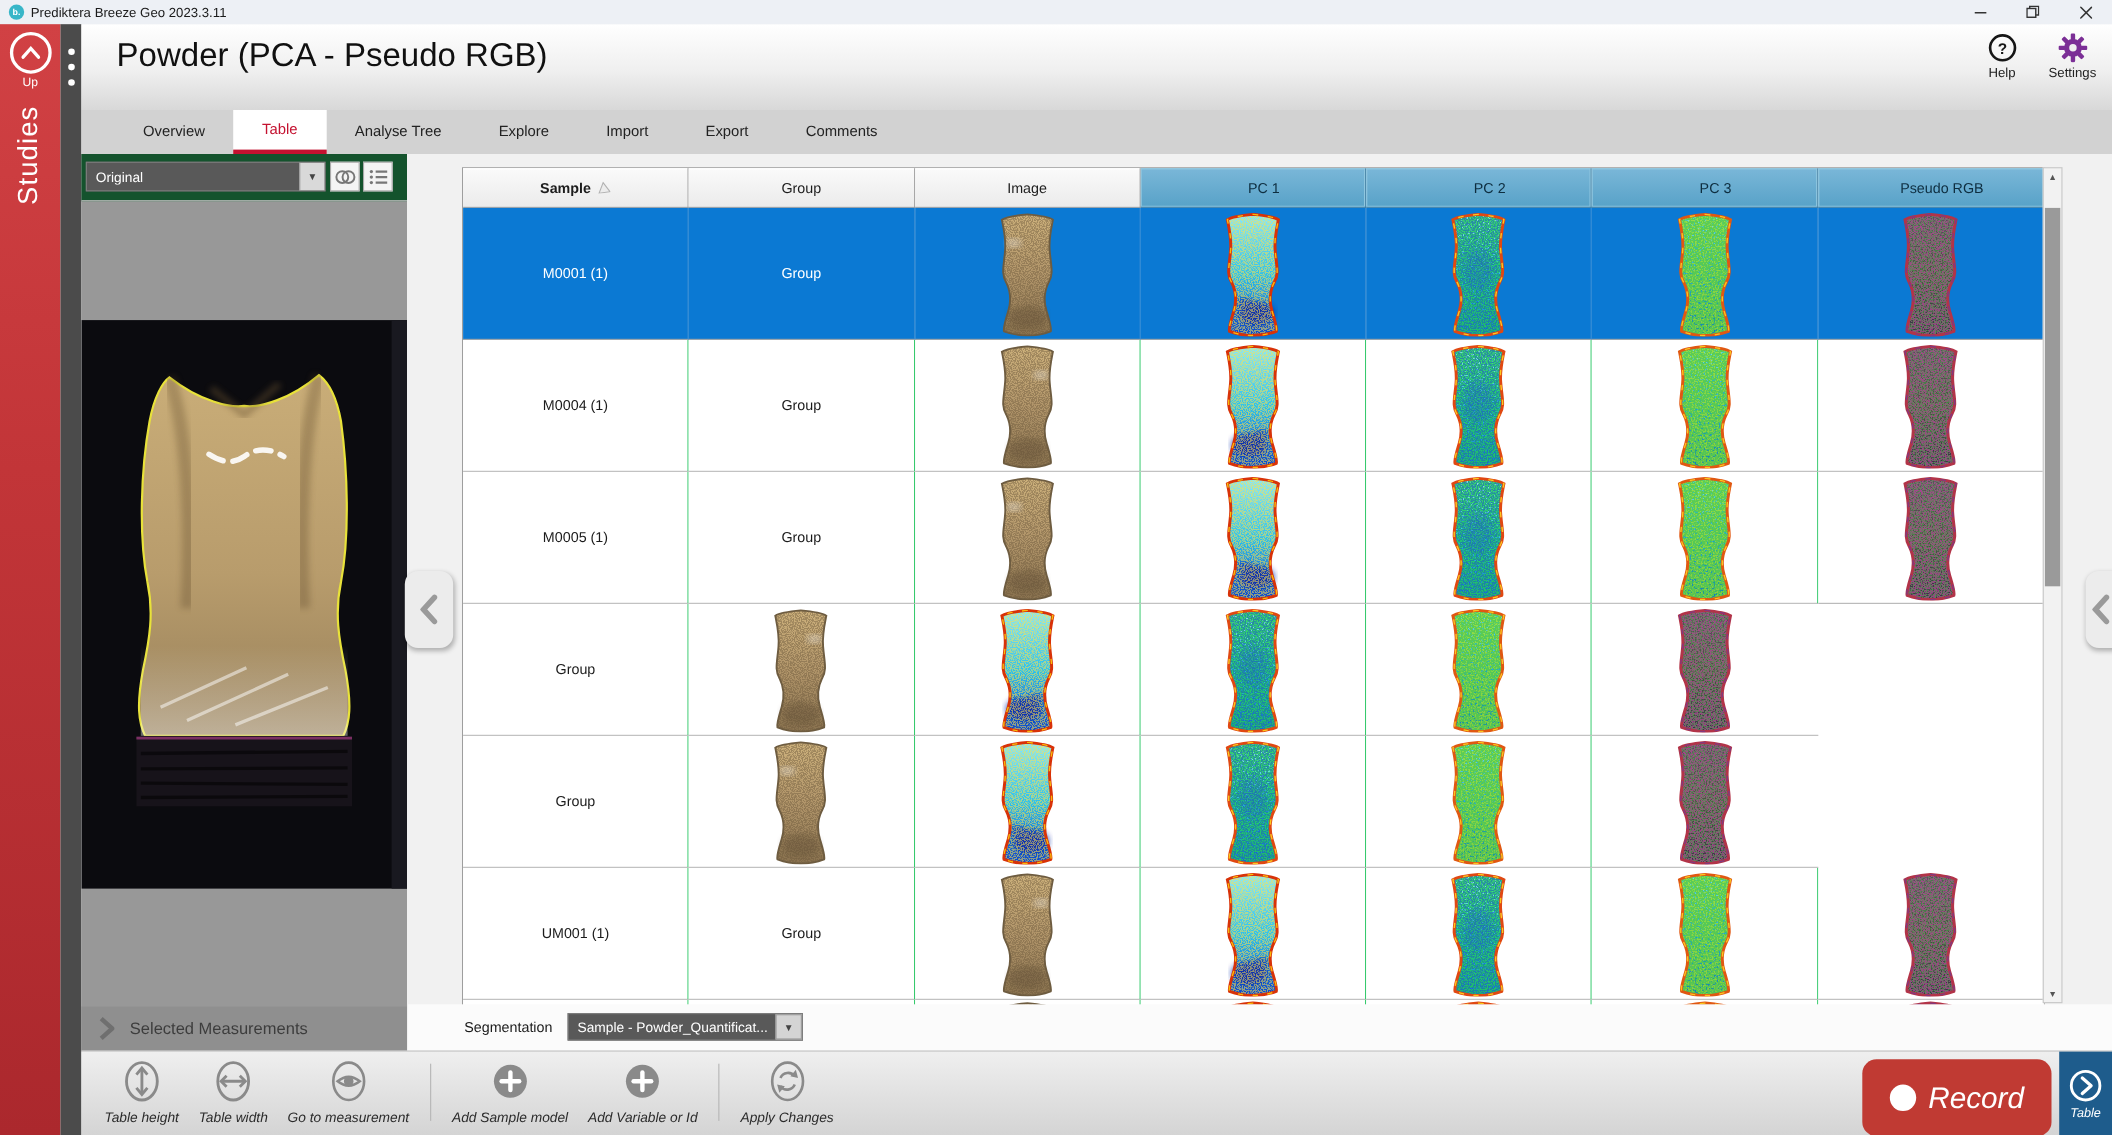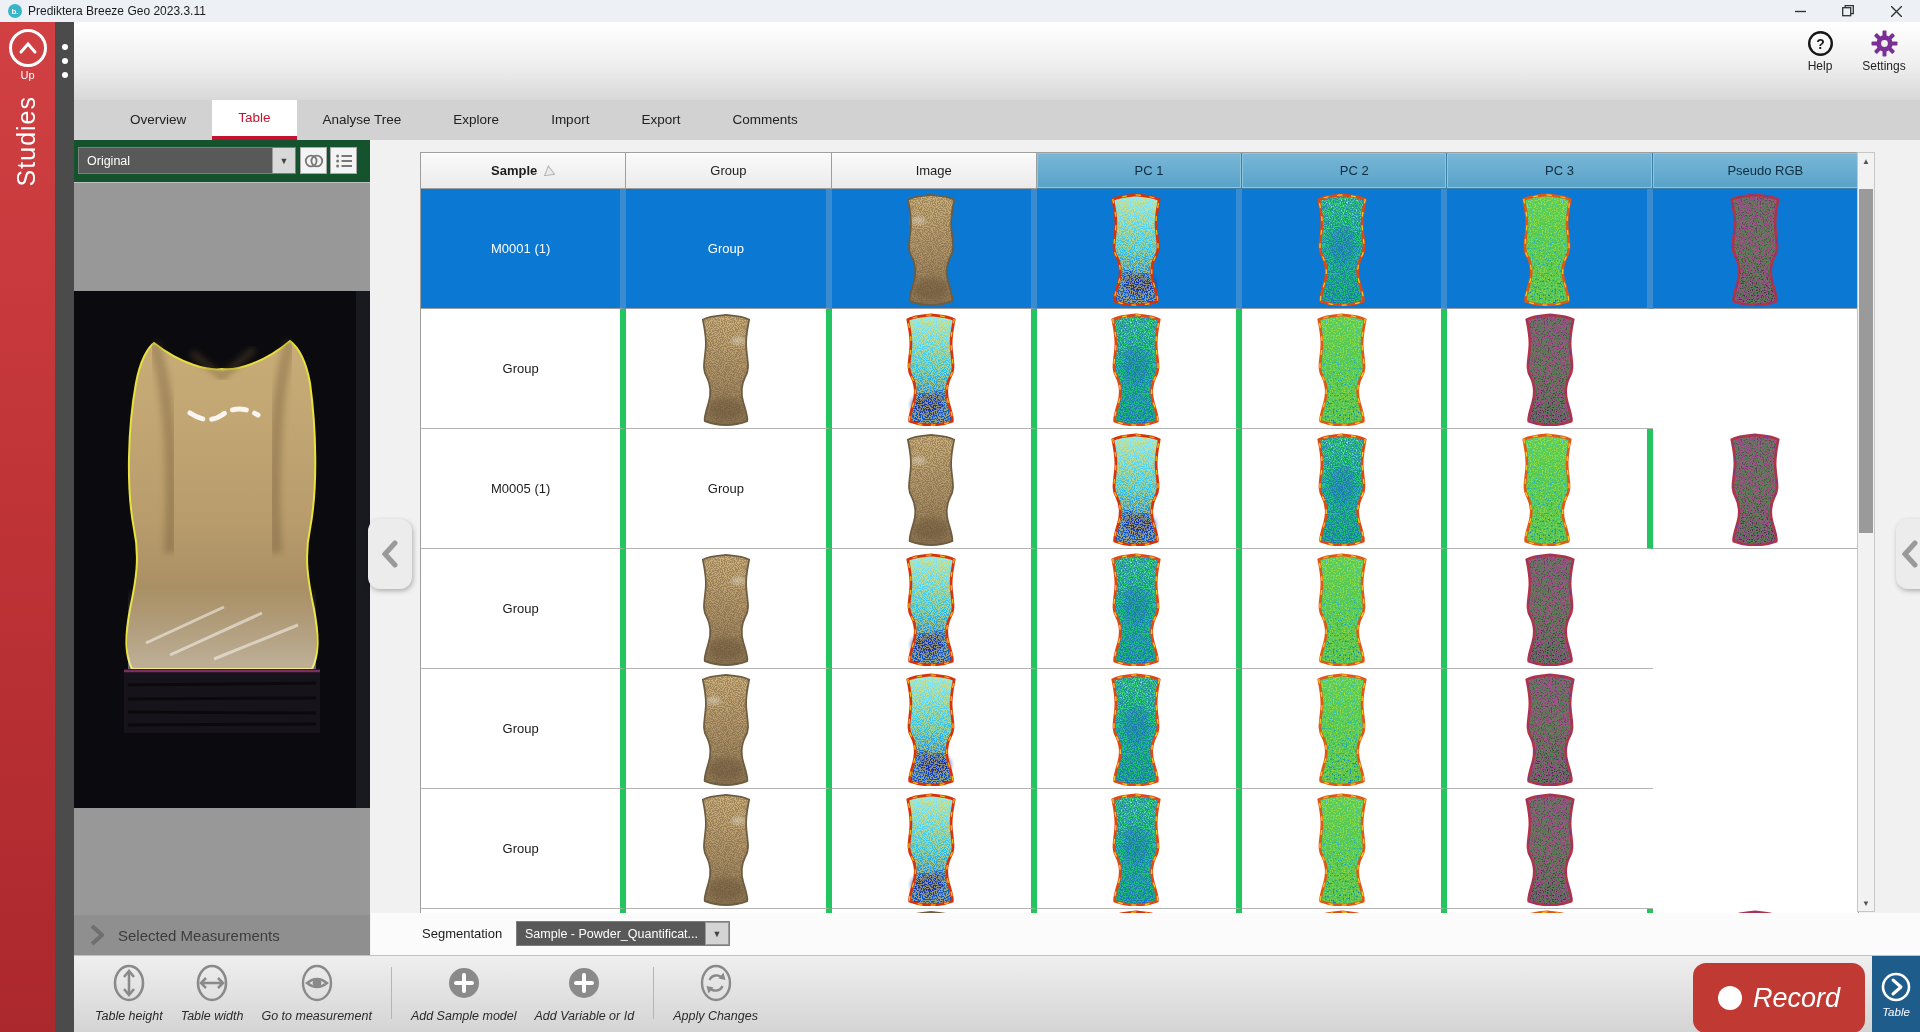--- a/index.html
+++ b/index.html
@@ -63,21 +63,21 @@
   .thead,.tr{display:grid;grid-template-columns:repeat(7,1fr);}
   .thead{height:36px;}
   .th{border-right:1px solid #9e9e9e;border-bottom:1px solid #9e9e9e;
       background:linear-gradient(180deg,#fafafa,#ebebeb);box-shadow:inset 0 1px 0 #fff;
       display:flex;align-items:center;justify-content:center;font-size:13px;color:#1d1d1d;}
   .th:last-child{border-right:none;}
   .th.blue{background:linear-gradient(180deg,var(--hdrblue-light,#7ab7d8),var(--hdrblue,#58a2c8));
            box-shadow:inset 0 0 0 1px #8fc6df;border-right-color:#3d7fa3;border-bottom-color:#3d7fa3;color:#0e2e40;padding-left:20px;}
   .th .sorticon{margin-left:6px;}
   .tr{height:120px;}
-  .td{border-right:6px solid #22c55e;border-bottom:1px solid #b4b4b4;background:#fff;
+  .td{border-right:1px solid #22c55e;border-bottom:1px solid #b4b4b4;background:#fff;
       display:flex;align-items:center;justify-content:center;font-size:13px;color:#1b1b1b;}
   .td:last-child{border-right:none;}
   .tr.selected .td{background:var(--sel,#0b79d3);color:#fff;border-right-color:#3a8cd2;border-bottom-color:#9e9e9e;}
   .imgcell{padding:0;overflow:visible;}
   .bag{display:block;}
   .tr.partial{height:11px;}
   .tr.partial .td{border-bottom:none;overflow:hidden;align-items:flex-start;}
   
   .vscroll{position:absolute;left:1857px;top:152px;width:18px;height:760px;background:#f2f2f2;
            border:1px solid #c6c6c6;box-sizing:border-box;}
@@ -193,20 +193,21 @@
     </div>
     <div class="studies">Studies</div>
   </div>
   <div class="darkrail">
     <div class="dot"></div>
     <div class="dot"></div>
     <div class="dot"></div>
   </div>
 
   <div class="header">
+    <h1>Powder (PCA - Pseudo RGB)</h1>
     <div class="hdricons">
       <div class="hdrbtn">
         <svg width="27" height="27" viewBox="0 0 27 27">
           <circle cx="13.5" cy="13.5" r="11.3" fill="none" stroke="#161616" stroke-width="2.4"></circle>
           <text x="13.5" y="18.7" text-anchor="middle" font-size="14" font-weight="bold" fill="#161616" font-family="Liberation Sans, sans-serif">?</text>
         </svg>
         <span>Help</span>
       </div>
       <div class="hdrbtn">
         <svg width="27" height="27" viewBox="0 0 27 27">
@@ -397,20 +398,21 @@
             <svg class="bag" width="64" height="114" viewBox="0 0 66 118">
               <path d="M33,3 C22,4 12,6 9,8 C11,18 13,27 12,37 C11,51 8,59 13,67 C17,75 18,84 15,94 C12,104 10,110 11,113 C19,116 26,117 33,117 C40,117 47,116 55,113 C56,110 54,104 51,94 C48,84 49,75 53,67 C58,59 55,51 54,37 C53,27 55,18 57,8 C54,6 44,4 33,3 Z" fill="url(#g-pseudo)"></path>
               <path d="M33,3 C22,4 12,6 9,8 C11,18 13,27 12,37 C11,51 8,59 13,67 C17,75 18,84 15,94 C12,104 10,110 11,113 C19,116 26,117 33,117 C40,117 47,116 55,113 C56,110 54,104 51,94 C48,84 49,75 53,67 C58,59 55,51 54,37 C53,27 55,18 57,8 C54,6 44,4 33,3 Z" fill="#c048a0" filter="url(#spA)" opacity="0.7"></path>
               <path d="M33,3 C22,4 12,6 9,8 C11,18 13,27 12,37 C11,51 8,59 13,67 C17,75 18,84 15,94 C12,104 10,110 11,113 C19,116 26,117 33,117 C40,117 47,116 55,113 C56,110 54,104 51,94 C48,84 49,75 53,67 C58,59 55,51 54,37 C53,27 55,18 57,8 C54,6 44,4 33,3 Z" fill="#4a9a4a" filter="url(#spB)" opacity="0.6"></path>
               <path d="M33,3 C22,4 12,6 9,8 C11,18 13,27 12,37 C11,51 8,59 13,67 C17,75 18,84 15,94 C12,104 10,110 11,113 C19,116 26,117 33,117 C40,117 47,116 55,113 C56,110 54,104 51,94 C48,84 49,75 53,67 C58,59 55,51 54,37 C53,27 55,18 57,8 C54,6 44,4 33,3 Z" fill="none" stroke="#b23448" stroke-width="2.8"></path>
               <path d="M33,3 C22,4 12,6 9,8 C11,18 13,27 12,37 C11,51 8,59 13,67 C17,75 18,84 15,94 C12,104 10,110 11,113 C19,116 26,117 33,117 C40,117 47,116 55,113 C56,110 54,104 51,94 C48,84 49,75 53,67 C58,59 55,51 54,37 C53,27 55,18 57,8 C54,6 44,4 33,3 Z" fill="none" stroke="#7a3a8a" stroke-width="1.3" stroke-dasharray="5 9" opacity="0.85"></path>
             </svg>
           </div>
         </div>
         <div class="tr">
+          <div class="td">M0004 (1)</div>
           <div class="td">Group</div>
           <div class="td imgcell">
             <svg class="bag" width="64" height="114" viewBox="0 0 66 118">
               <g transform="translate(66,0) scale(-1,1)">
                 <path d="M33,3 C22,4 12,6 9,8 C11,18 13,27 12,37 C11,51 8,59 13,67 C17,75 18,84 15,94 C12,104 10,110 11,113 C19,116 26,117 33,117 C40,117 47,116 55,113 C56,110 54,104 51,94 C48,84 49,75 53,67 C58,59 55,51 54,37 C53,27 55,18 57,8 C54,6 44,4 33,3 Z" fill="url(#g-image)"></path>
                 <path d="M33,3 C22,4 12,6 9,8 C11,18 13,27 12,37 C11,51 8,59 13,67 C17,75 18,84 15,94 C12,104 10,110 11,113 C19,116 26,117 33,117 C40,117 47,116 55,113 C56,110 54,104 51,94 C48,84 49,75 53,67 C58,59 55,51 54,37 C53,27 55,18 57,8 C54,6 44,4 33,3 Z" fill="#6e5a3c" filter="url(#spB)" opacity="0.45"></path>
                 <ellipse cx="20" cy="30" rx="8" ry="4" fill="#fff" opacity="0.38" filter="url(#blur3)"></ellipse>
                 <ellipse cx="33" cy="100" rx="18" ry="11" fill="#5c4a30" opacity="0.35" filter="url(#blur3)"></ellipse>
                 <path d="M33,3 C22,4 12,6 9,8 C11,18 13,27 12,37 C11,51 8,59 13,67 C17,75 18,84 15,94 C12,104 10,110 11,113 C19,116 26,117 33,117 C40,117 47,116 55,113 C56,110 54,104 51,94 C48,84 49,75 53,67 C58,59 55,51 54,37 C53,27 55,18 57,8 C54,6 44,4 33,3 Z" fill="none" stroke="#6e5c40" stroke-width="1.8"></path>
               </g>
@@ -618,20 +620,21 @@
             <svg class="bag" width="64" height="114" viewBox="0 0 66 118">
               <path d="M33,3 C22,4 12,6 9,8 C11,18 13,27 12,37 C11,51 8,59 13,67 C17,75 18,84 15,94 C12,104 10,110 11,113 C19,116 26,117 33,117 C40,117 47,116 55,113 C56,110 54,104 51,94 C48,84 49,75 53,67 C58,59 55,51 54,37 C53,27 55,18 57,8 C54,6 44,4 33,3 Z" fill="url(#g-pseudo)"></path>
               <path d="M33,3 C22,4 12,6 9,8 C11,18 13,27 12,37 C11,51 8,59 13,67 C17,75 18,84 15,94 C12,104 10,110 11,113 C19,116 26,117 33,117 C40,117 47,116 55,113 C56,110 54,104 51,94 C48,84 49,75 53,67 C58,59 55,51 54,37 C53,27 55,18 57,8 C54,6 44,4 33,3 Z" fill="#c048a0" filter="url(#spA)" opacity="0.7"></path>
               <path d="M33,3 C22,4 12,6 9,8 C11,18 13,27 12,37 C11,51 8,59 13,67 C17,75 18,84 15,94 C12,104 10,110 11,113 C19,116 26,117 33,117 C40,117 47,116 55,113 C56,110 54,104 51,94 C48,84 49,75 53,67 C58,59 55,51 54,37 C53,27 55,18 57,8 C54,6 44,4 33,3 Z" fill="#4a9a4a" filter="url(#spB)" opacity="0.6"></path>
               <path d="M33,3 C22,4 12,6 9,8 C11,18 13,27 12,37 C11,51 8,59 13,67 C17,75 18,84 15,94 C12,104 10,110 11,113 C19,116 26,117 33,117 C40,117 47,116 55,113 C56,110 54,104 51,94 C48,84 49,75 53,67 C58,59 55,51 54,37 C53,27 55,18 57,8 C54,6 44,4 33,3 Z" fill="none" stroke="#b23448" stroke-width="2.8"></path>
               <path d="M33,3 C22,4 12,6 9,8 C11,18 13,27 12,37 C11,51 8,59 13,67 C17,75 18,84 15,94 C12,104 10,110 11,113 C19,116 26,117 33,117 C40,117 47,116 55,113 C56,110 54,104 51,94 C48,84 49,75 53,67 C58,59 55,51 54,37 C53,27 55,18 57,8 C54,6 44,4 33,3 Z" fill="none" stroke="#7a3a8a" stroke-width="1.3" stroke-dasharray="5 9" opacity="0.85"></path>
             </svg>
           </div>
         </div>
         <div class="tr">
+          <div class="td">UM001 (1)</div>
           <div class="td">Group</div>
           <div class="td imgcell">
             <svg class="bag" width="64" height="114" viewBox="0 0 66 118">
               <g transform="translate(66,0) scale(-1,1)">
                 <path d="M33,3 C22,4 12,6 9,8 C11,18 13,27 12,37 C11,51 8,59 13,67 C17,75 18,84 15,94 C12,104 10,110 11,113 C19,116 26,117 33,117 C40,117 47,116 55,113 C56,110 54,104 51,94 C48,84 49,75 53,67 C58,59 55,51 54,37 C53,27 55,18 57,8 C54,6 44,4 33,3 Z" fill="url(#g-image)"></path>
                 <path d="M33,3 C22,4 12,6 9,8 C11,18 13,27 12,37 C11,51 8,59 13,67 C17,75 18,84 15,94 C12,104 10,110 11,113 C19,116 26,117 33,117 C40,117 47,116 55,113 C56,110 54,104 51,94 C48,84 49,75 53,67 C58,59 55,51 54,37 C53,27 55,18 57,8 C54,6 44,4 33,3 Z" fill="#6e5a3c" filter="url(#spB)" opacity="0.45"></path>
                 <ellipse cx="20" cy="30" rx="8" ry="4" fill="#fff" opacity="0.38" filter="url(#blur3)"></ellipse>
                 <ellipse cx="33" cy="100" rx="18" ry="11" fill="#5c4a30" opacity="0.35" filter="url(#blur3)"></ellipse>
                 <path d="M33,3 C22,4 12,6 9,8 C11,18 13,27 12,37 C11,51 8,59 13,67 C17,75 18,84 15,94 C12,104 10,110 11,113 C19,116 26,117 33,117 C40,117 47,116 55,113 C56,110 54,104 51,94 C48,84 49,75 53,67 C58,59 55,51 54,37 C53,27 55,18 57,8 C54,6 44,4 33,3 Z" fill="none" stroke="#6e5c40" stroke-width="1.8"></path>
               </g>

